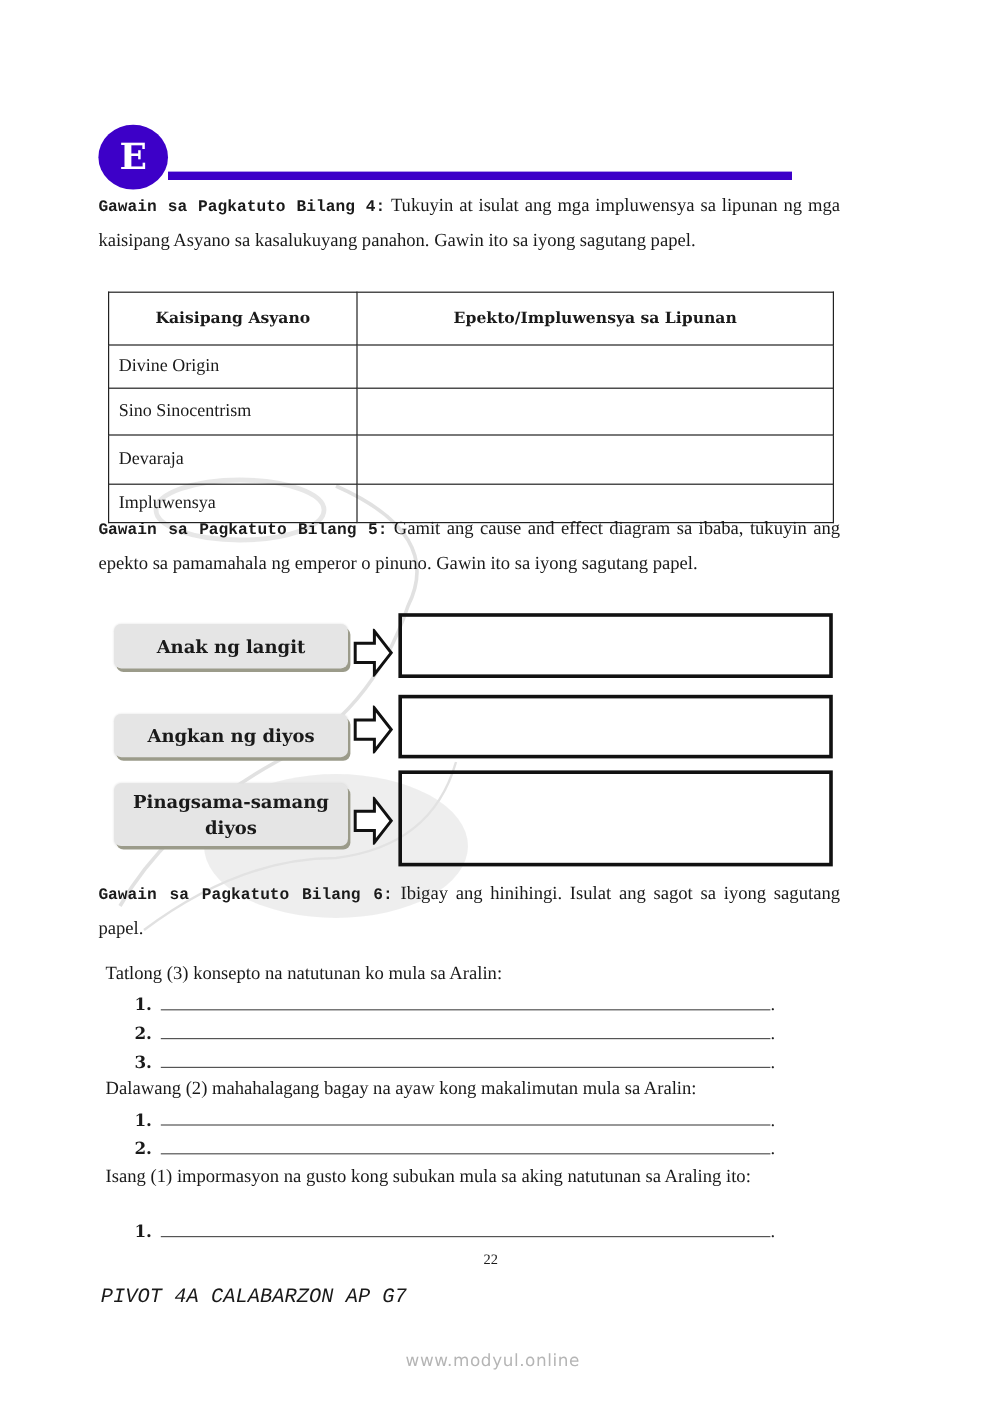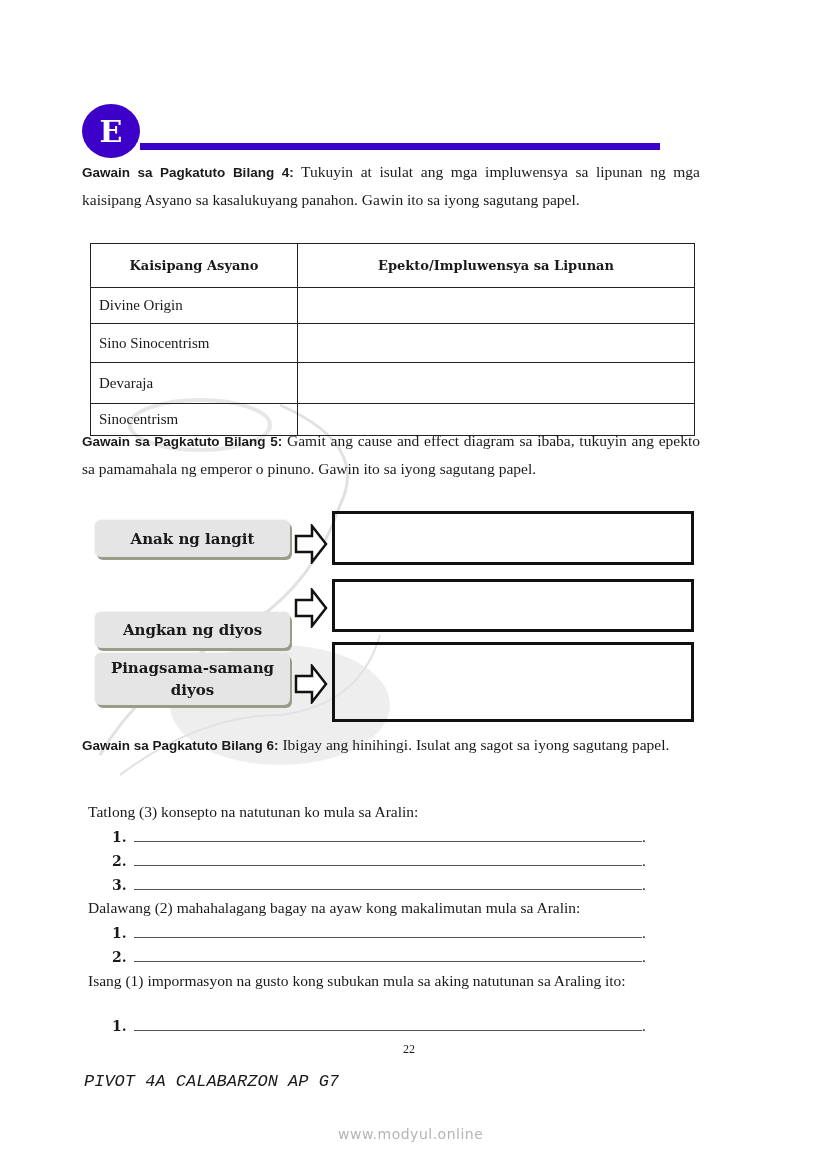--- a/index.html
+++ b/index.html
@@ -12,21 +12,21 @@
   .watermark { left: 80px; top: 385px; width: 380px; height: 400px; opacity: 0.35; }
 
   
   .badge { left: 82px; top: 104px; width: 58px; height: 54px; border-radius: 50%;
            background: #3d00c8; color: #fff; font-weight: bold; font-size: 30px;
            display: flex; align-items: center; justify-content: center; }
   .badge-bar { left: 140px; top: 143px; width: 520px; height: 7px; background: #3d00c8; }
 
   .para { left: 82px; width: 618px; font-size: 15.5px; line-height: 27px; text-align: justify;
           font-family: "Liberation Serif", serif; }
-  .para b { font-family: Liberation Sans, sans-serif; font-size: 13.5px; font-weight: bold; }
+  .para b { font-family: Liberation Mono, monospace; font-size: 13.5px; font-weight: bold; }
 
   
   .tbl { left: 90px; top: 243px; width: 605px; border-collapse: collapse; }
   .tbl td, .tbl th { border: 1.3px solid #222; font-size: 15px; padding: 0 8px; }
   .tbl th { height: 43px; font-family: "DejaVu Serif", serif; font-size: 13px; font-weight: bold; text-align: center; margin-left: 36px; }
   .tbl td { font-family: "Liberation Serif", serif; }
 
   
   .cause { left: 95px; width: 195px; background: #e5e5e5; border-radius: 6px;
            box-shadow: 2px 3px 0 #9b9b8a, 0 0 2px #ddd;
@@ -73,38 +73,38 @@
   </tr>
   <tr style="height:39px;">
     <td>Sino Sinocentrism</td>
     <td></td>
   </tr>
   <tr style="height:41px;">
     <td>Devaraja</td>
     <td></td>
   </tr>
   <tr style="height:32px;">
-    <td>Sinocentrism</td>
+    <td>Impluwensya</td>
     <td></td>
   </tr>
 </tbody>
   </table>
 
 <div class="abs para" style="top:427px;">
   <b>Gawain sa Pagkatuto Bilang 5:</b>
   <span>Gamit ang cause and effect diagram sa ibaba, tukuyin ang epekto sa pamamahala ng emperor o pinuno. Gawin ito sa iyong sagutang papel.</span>
 </div>
 
 <div class="abs cause" style="top:520px; height:37px;">Anak ng langit</div>
 <svg class="abs arrow" style="top:524px;" viewBox="0 0 34 40">
   <path d="M2 12 H18 V2 L32 20 L18 38 V28 H2 Z" fill="#fff" stroke="#111" stroke-width="2.5" stroke-linejoin="miter"></path>
 </svg>
 <div class="abs effect" style="top:511px; height:48px;"></div>
 
-<div class="abs cause" style="top:612px; height:36px;">Angkan ng diyos</div>
+<div class="abs cause" style="top:595px; height:36px;">Angkan ng diyos</div>
 <svg class="abs arrow" style="top:588px;" viewBox="0 0 34 40">
   <path d="M2 12 H18 V2 L32 20 L18 38 V28 H2 Z" fill="#fff" stroke="#111" stroke-width="2.5" stroke-linejoin="miter"></path>
 </svg>
 <div class="abs effect" style="top:579px; height:47px;"></div>
 
 <div class="abs cause" style="top:653px; height:52px;">Pinagsama-samang diyos</div>
 <svg class="abs arrow" style="top:664px;" viewBox="0 0 34 40">
   <path d="M2 12 H18 V2 L32 20 L18 38 V28 H2 Z" fill="#fff" stroke="#111" stroke-width="2.5" stroke-linejoin="miter"></path>
 </svg>
 <div class="abs effect" style="top:642px; height:74px;"></div>

